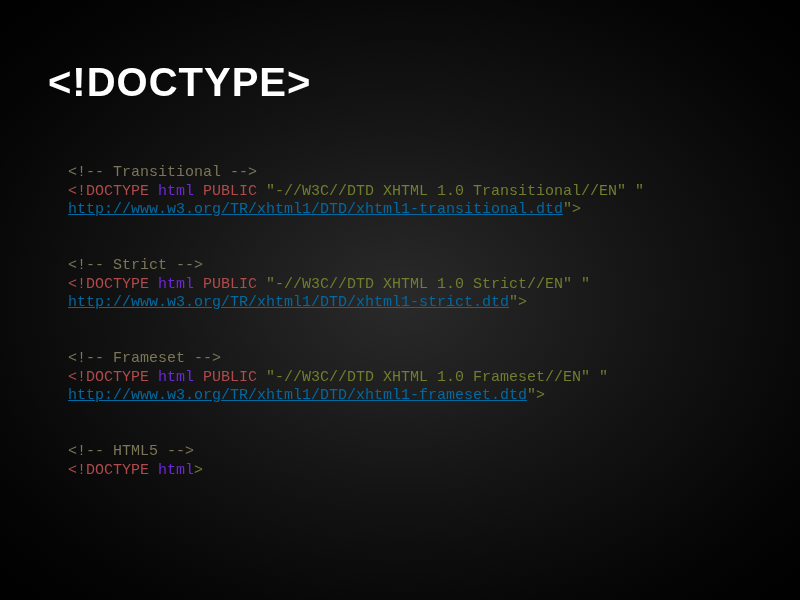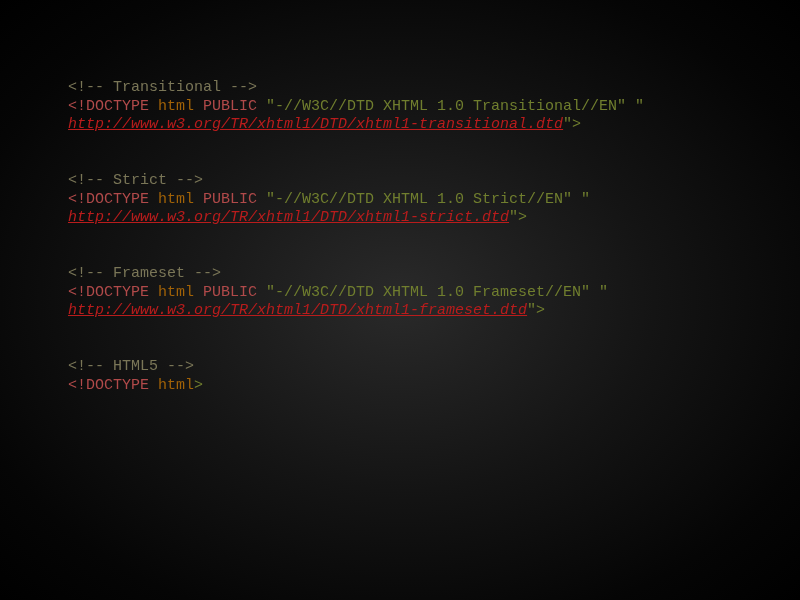--- a/index.html
+++ b/index.html
@@ -28,31 +28,32 @@
   }
   .code {
     font-family: "Courier New", Courier, monospace;
     font-size: 15px;
     line-height: 1.25;
     white-space: pre;
     padding-left: 20px;
   }
   .cm  { color: #7a7657; }          
   .dt  { color: #b14a4a; }                                
-  .kw  { color: #a16207; }                                
+  .kw  { color: #6d28d9; }                                
   .pub { color: #b14a4a; font-family: Liberation Mono, monospace; }                                
   .str { color: #707e2e; }                                
-  .url { color: #b91c1c; text-decoration: underline; font-style: italic; }   
+  .url { color: #0369a1; text-decoration: underline; }   
   .ang { color: #707e2e; }                                
   .blank { height: 18px; }
 </style>
 </head>
 <body>
 
 <div class="slide">
+  <h1 class="title">&lt;!DOCTYPE&gt;</h1>
 
   <div class="code">
 <span class="cm">&lt;!-- Transitional --&gt;</span>
 <span class="dt">&lt;!DOCTYPE</span><span class="kw"> html </span><span class="pub">PUBLIC</span><span class="str"> "-//W3C//DTD XHTML 1.0 Transitional//EN" "</span>
 <span class="url">http://www.w3.org/TR/xhtml1/DTD/xhtml1-transitional.dtd</span><span class="ang">"&gt;</span>
 <div class="blank"></div>
 <span class="cm">&lt;!-- Strict --&gt;</span>
 <span class="dt">&lt;!DOCTYPE</span><span class="kw"> html </span><span class="pub">PUBLIC</span><span class="str"> "-//W3C//DTD XHTML 1.0 Strict//EN" "</span>
 <span class="url">http://www.w3.org/TR/xhtml1/DTD/xhtml1-strict.dtd</span><span class="ang">"&gt;</span>
 <div class="blank"></div>

